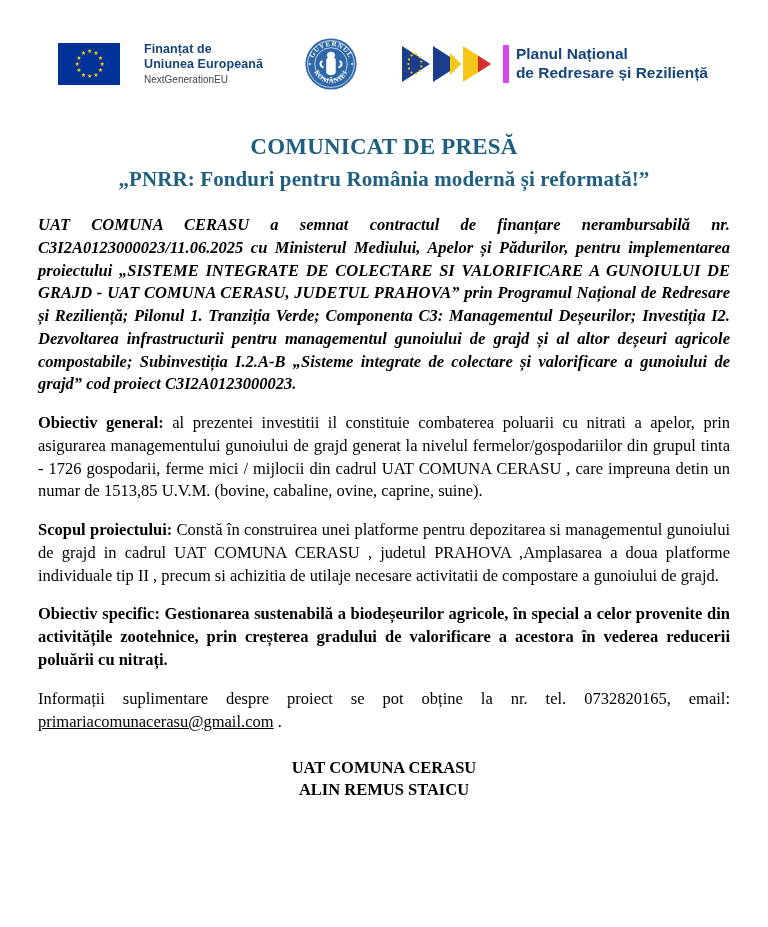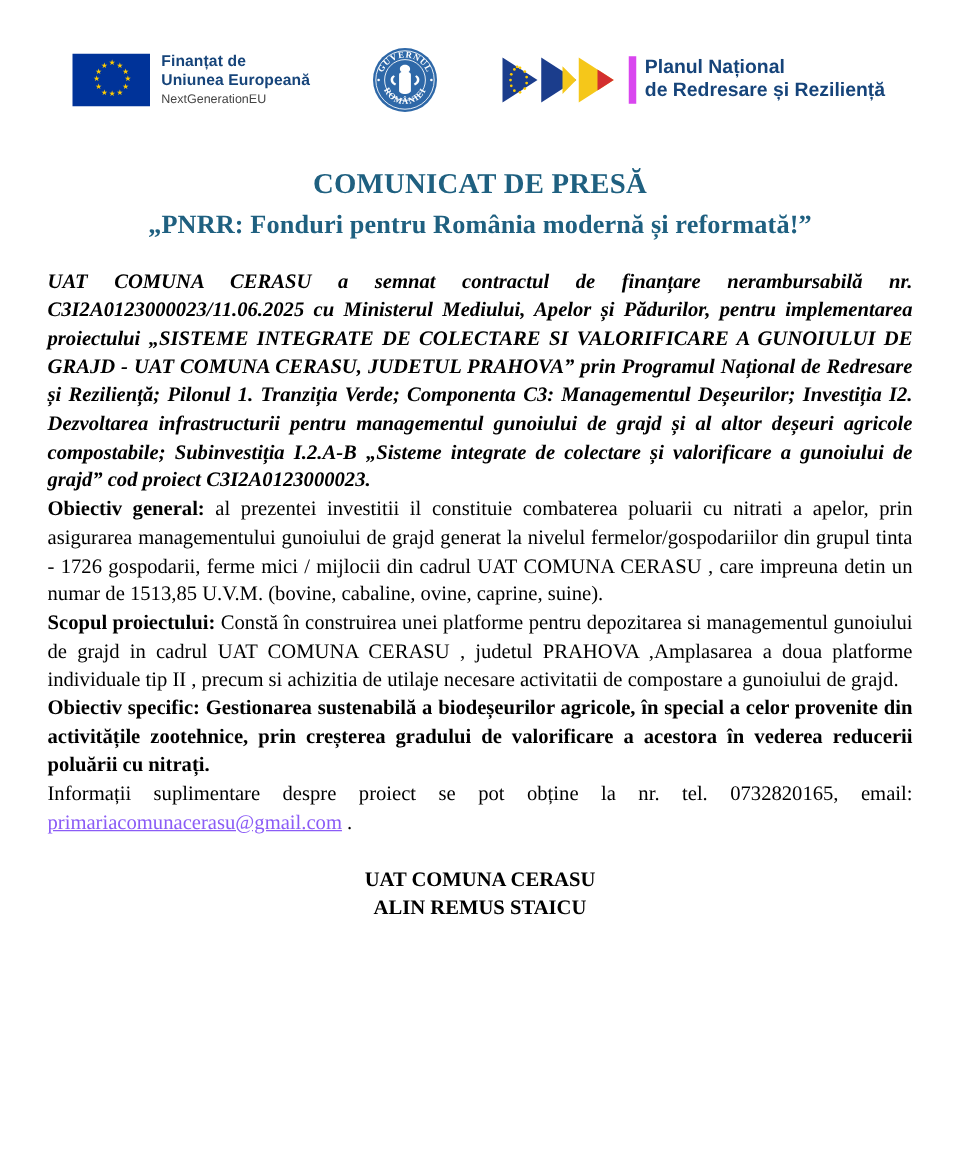--- a/index.html
+++ b/index.html
@@ -27,21 +27,21 @@
     height: 112px;
     display: flex;
     align-items: center;
     justify-content: space-between;
     padding: 16px 22px 0 20px;
     box-sizing: border-box;
   }
   .logo-eu {
     display: flex;
     align-items: center;
-    gap: 9px;
+    gap: 24px;
   }
   .eu-flag {
     width: 62px;
     height: 42px;
     background: #003399;
     position: relative;
     flex: none;
   }
   .eu-flag .star {
     position: absolute;
@@ -118,34 +118,35 @@
   }
 
   
   p {
     margin: 0;
     font-size: 16.5px;
     line-height: 1.38;
   }
   .para {
     text-align: justify;
+    margin-top: 16px;
   }
   .para-left {
     text-align: left;
     margin-top: 16px;
   }
   .intro {
     font-weight: bold;
     font-style: italic;
     margin-top: 22px;
   }
   .all-bold { font-weight: bold; }
   b { font-weight: bold; }
   a.email {
-    color: #8b5cf6;
+    color: #000000;
     text-decoration: underline;
   }
 
   
   .signature {
     text-align: center;
     font-weight: bold;
     font-size: 16.5px;
     line-height: 1.32;
     margin-top: 24px;

